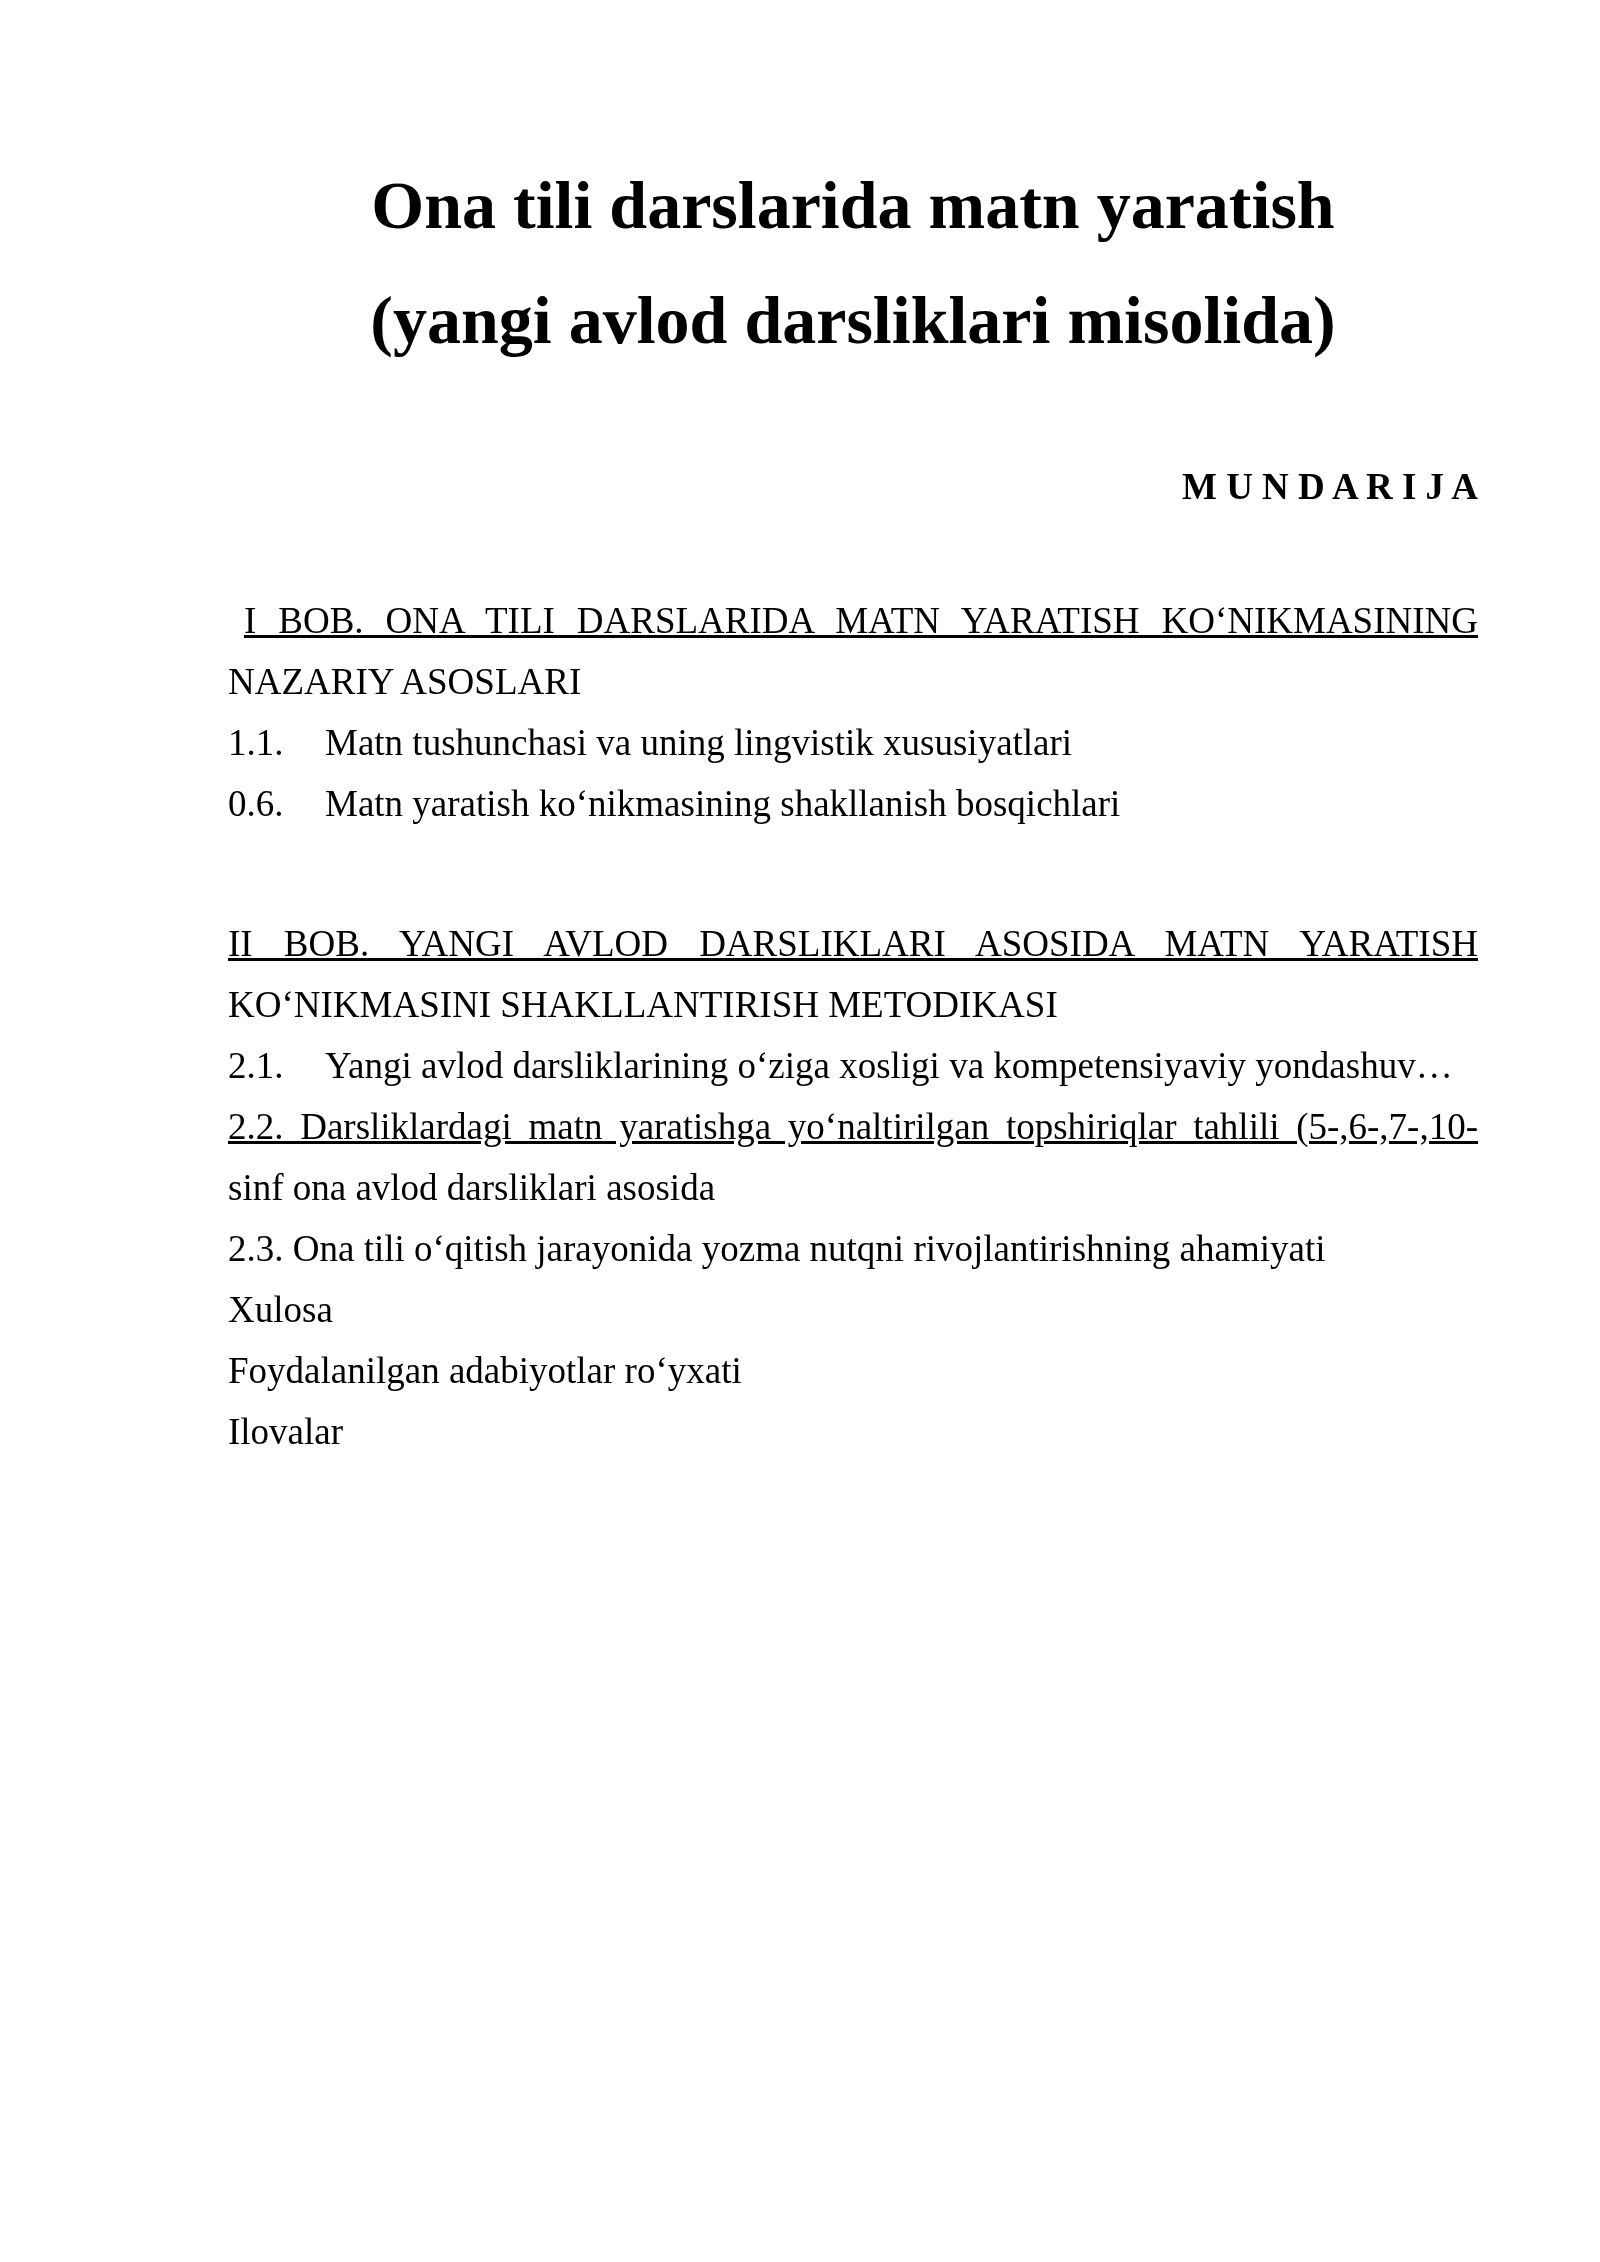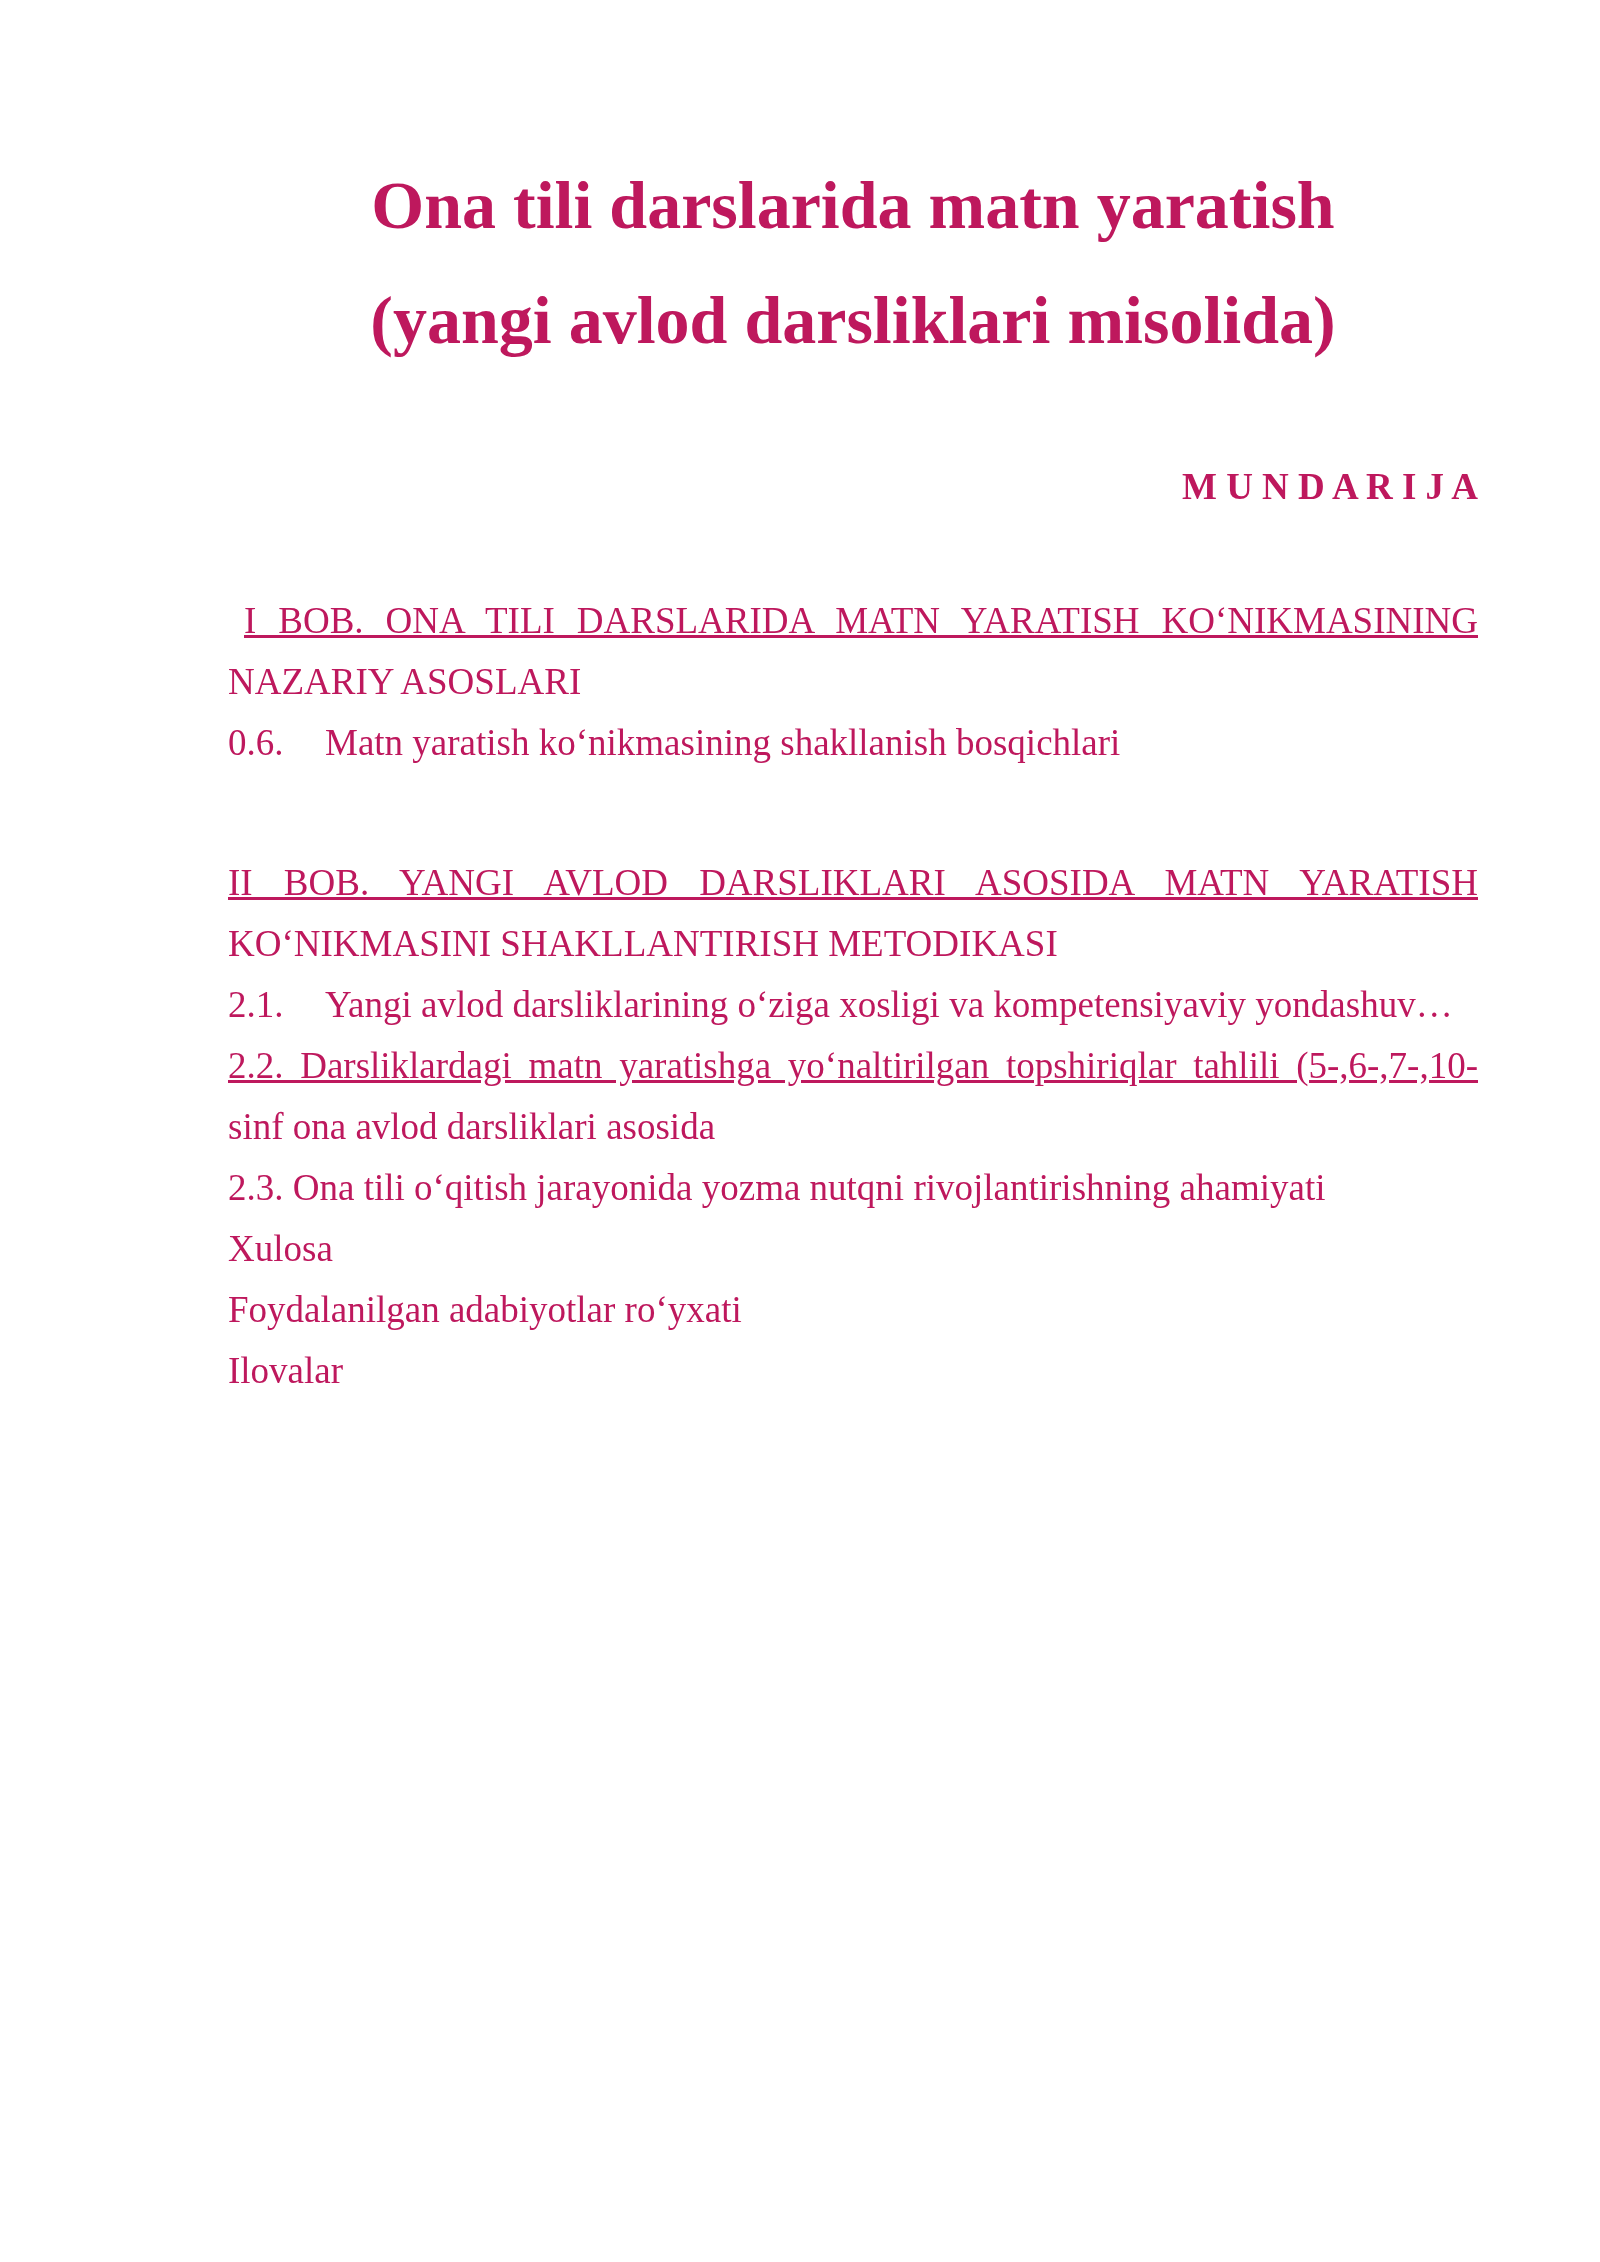--- a/index.html
+++ b/index.html
@@ -6,21 +6,21 @@
     margin: 0;
     padding: 0;
     background: #ffffff;
   }
   .page {
     position: relative;
     width: 1600px;
     height: 2262px;
     box-sizing: border-box;
     background: #ffffff;
-    color: #be185d;
+    color: #000000;
     padding: 148px 122px 0 228px;
     font-family: "Liberation Serif", "DejaVu Serif", serif;
     overflow: hidden;
   }
   .title {
     margin: 0;
     font-size: 68px;
     font-weight: bold;
     line-height: 115px;
     text-align: center;
@@ -64,20 +64,21 @@
     <span class="title-line">(yangi avlod darsliklari misolida)</span>
   </h1>
 
   <div class="toc-heading">M U N D A R I J A</div>
 
   <div class="toc">
 
     <p class="line justify indent">I BOB. ONA TILI DARSLARIDA MATN YARATISH KO‘NIKMASINING</p>
     <p class="line">NAZARIY ASOSLARI</p>
 
+    <p class="line"><span class="num">1.1.</span><span>Matn tushunchasi va uning lingvistik xususiyatlari</span></p>
 
     <p class="line"><span class="num">0.6.</span><span>Matn yaratish ko‘nikmasining shakllanish bosqichlari</span></p>
 
     <p class="line justify gap-before">II BOB. YANGI AVLOD DARSLIKLARI ASOSIDA MATN YARATISH</p>
     <p class="line">KO‘NIKMASINI SHAKLLANTIRISH METODIKASI</p>
 
     <p class="line"><span class="num">2.1.</span><span>Yangi avlod darsliklarining o‘ziga xosligi va kompetensiyaviy yondashuv…</span></p>
 
     <p class="line justify">2.2. Darsliklardagi matn yaratishga yo‘naltirilgan topshiriqlar tahlili (5-,6-,7-,10-</p>
     <p class="line">sinf ona avlod darsliklari asosida</p>

